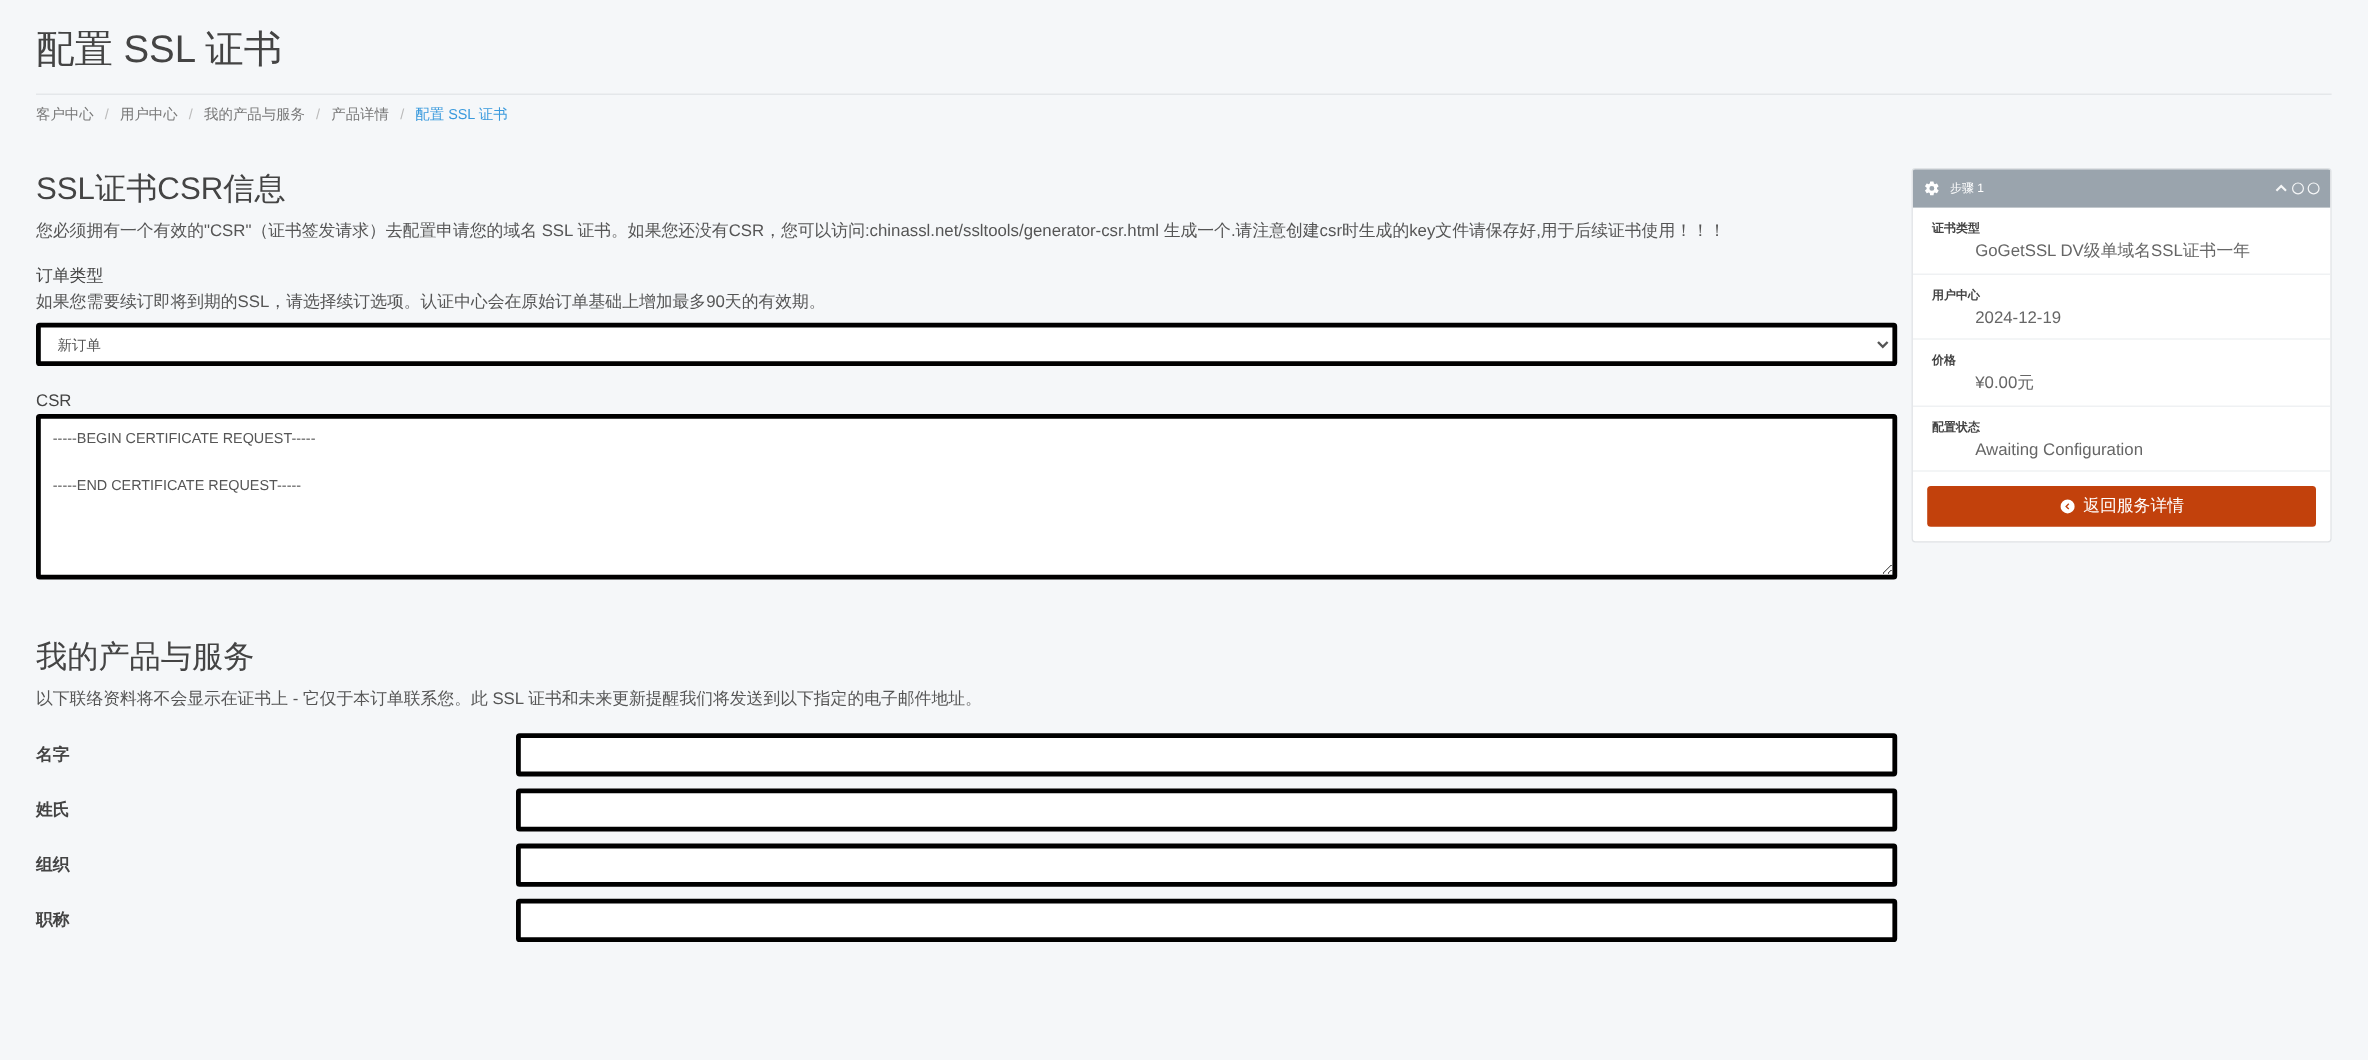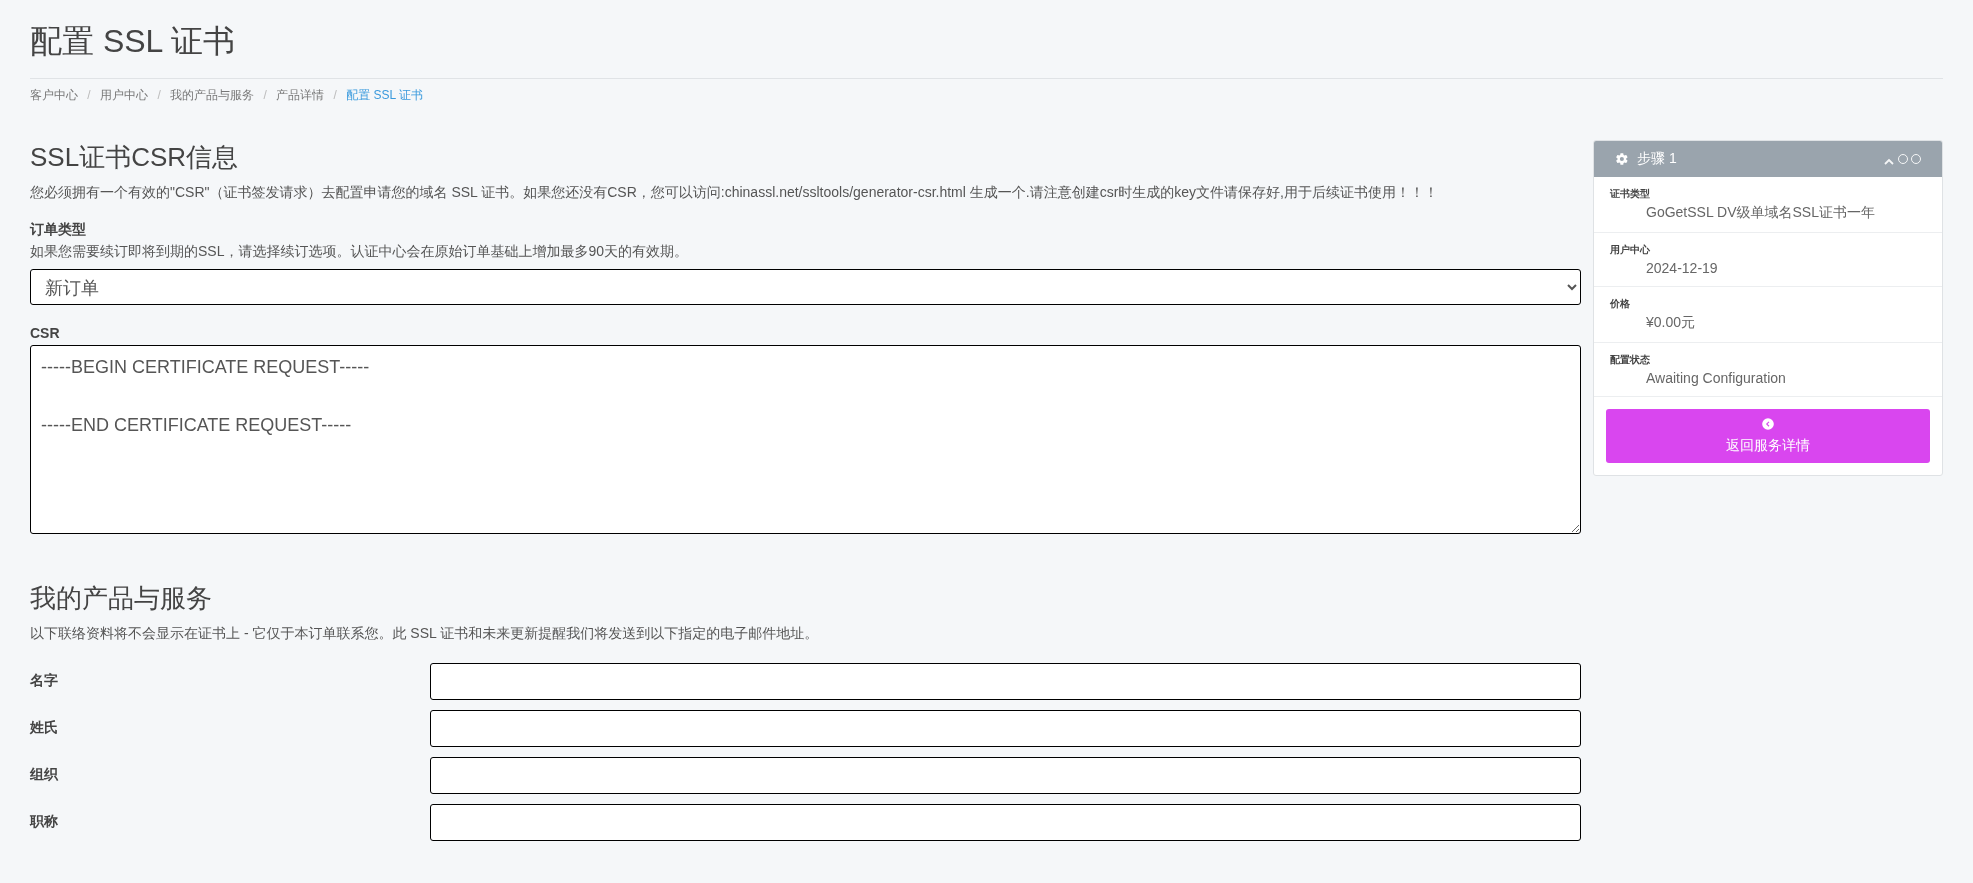--- a/index.html
+++ b/index.html
@@ -55,37 +55,37 @@
   color: #444;
   margin-bottom: 6px;
 }
 .section-desc {
   font-size: 14px;
   color: #555;
   line-height: 1.6;
   margin-bottom: 18px;
 }
 .form-label {
-  font-weight: 700;
+  font-weight: 400;
   color: #444;
   margin-bottom: 4px;
   display: block;
 }
 .form-hint {
   font-size: 14px;
   color: #555;
   margin-bottom: 8px;
 }
 .form-control, .select-control, .textarea-control {
   width: 100%;
-  border: 1px solid #000000;
+  border: 4px solid #000000;
   border-radius: 3px;
   background: #fff;
   padding: 7px 10px;
-  font-size: 18px;
+  font-size: 12px;
   color: #555;
   font-family: inherit;
 }
 .select-control {
   height: 36px;
   appearance: auto;
 }
 .textarea-control {
   resize: both;
   min-height: 130px;
@@ -116,25 +116,25 @@
 
 .panel {
   background: #fff;
   border: 1px solid #dfe2e5;
   border-radius: 3px;
   overflow: hidden;
 }
 .panel-header {
   background: #9aa4ad;
   color: #fff;
-  padding: 9px 21px;
+  padding: 9px 9px;
   display: flex;
   align-items: center;
   justify-content: space-between;
-  font-size: 14px;
+  font-size: 10px;
 }
 .panel-header .left {
   display: flex;
   align-items: center;
   gap: 8px;
 }
 .gear-icon {
   width: 14px; height: 14px;
   display: inline-block;
 }
@@ -174,28 +174,27 @@
 }
 .panel-footer {
   padding: 12px;
 }
 .btn-primary {
   display: flex;
   align-items: center;
   justify-content: center;
   gap: 6px;
   width: 100%;
-  background: #d946ef;
+  background: #c2410c;
   color: #fff;
   border: none;
   border-radius: 3px;
   padding: 8px 10px;
   font-size: 14px;
   cursor: pointer;
-  flex-direction: column;
 }
 .back-icon {
   width: 14px; height: 14px;
   display: inline-block;
 }
 </style>
 </head>
 <body>
 
 <div class="container">

